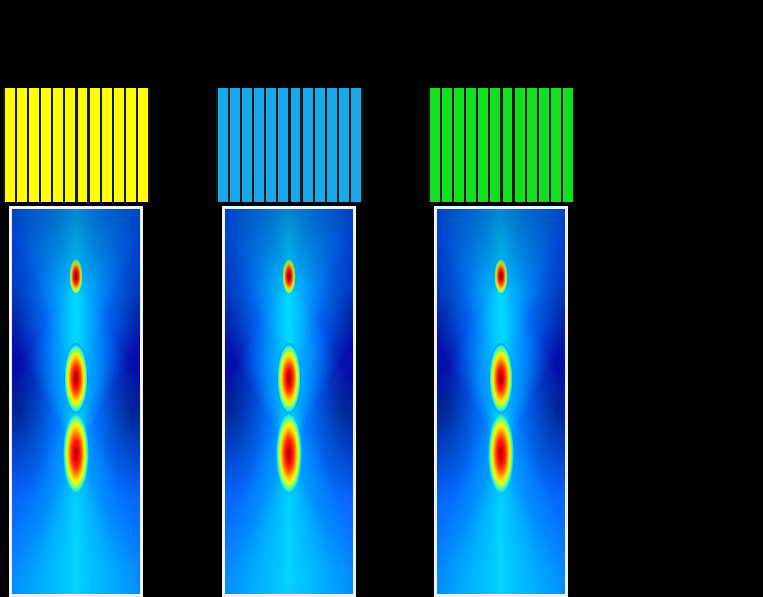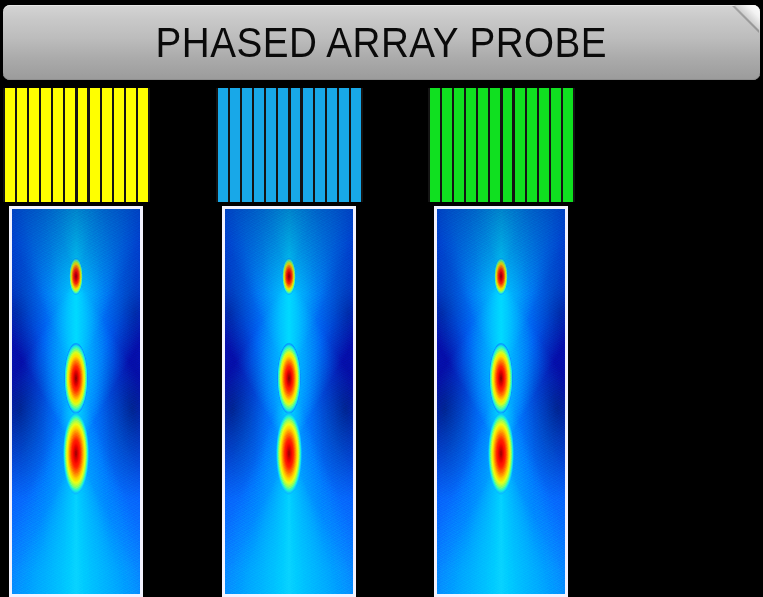--- a/index.html
+++ b/index.html
@@ -105,25 +105,20 @@
   .field-top{
     position:absolute;left:0;right:0;top:0;height:22%;
     background:linear-gradient(to bottom, rgba(0,0,120,0.38) 0%, rgba(0,0,120,0.0) 100%);
   }
 </style>
 </head>
 <body style="background: rgb(0, 0, 0);">
 
 <div id="stage">
 
-  <div class="banner">
-    <span class="banner-title">PHASED ARRAY PROBE</span>
-    <span class="fold-shadow"></span>
-    <span class="fold"></span>
-  </div>
 
   <div class="array" id="array-0" style="left: 3px; top: 88px; width: 147px; height: 114px; background: rgb(20, 20, 20);">
       <div class="elem" style="background: rgb(255, 255, 0);"></div>
       <div class="elem" style="background: rgb(255, 255, 0);"></div>
       <div class="elem" style="background: rgb(255, 255, 0);"></div>
       <div class="elem" style="background: rgb(255, 255, 0);"></div>
       <div class="elem" style="background: rgb(255, 255, 0);"></div>
       <div class="elem" style="background: rgb(255, 255, 0);"></div>
       <div class="elem" style="background: rgb(255, 255, 0);"></div>
       <div class="elem" style="background: rgb(255, 255, 0);"></div>

